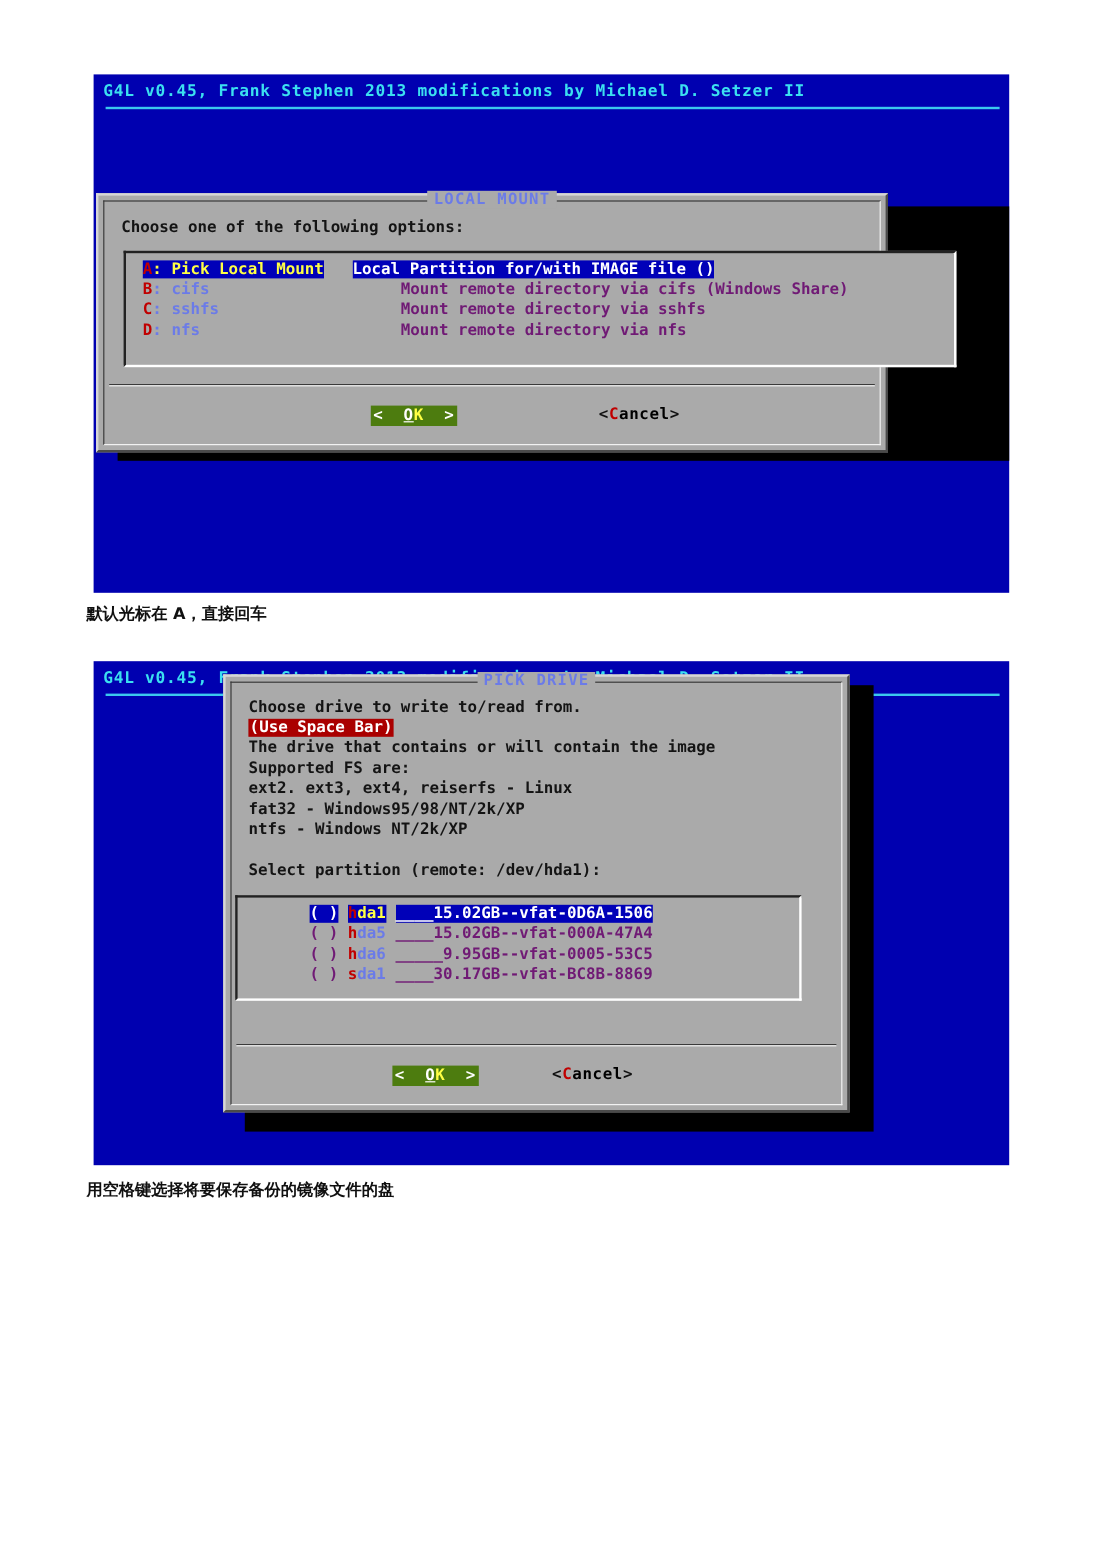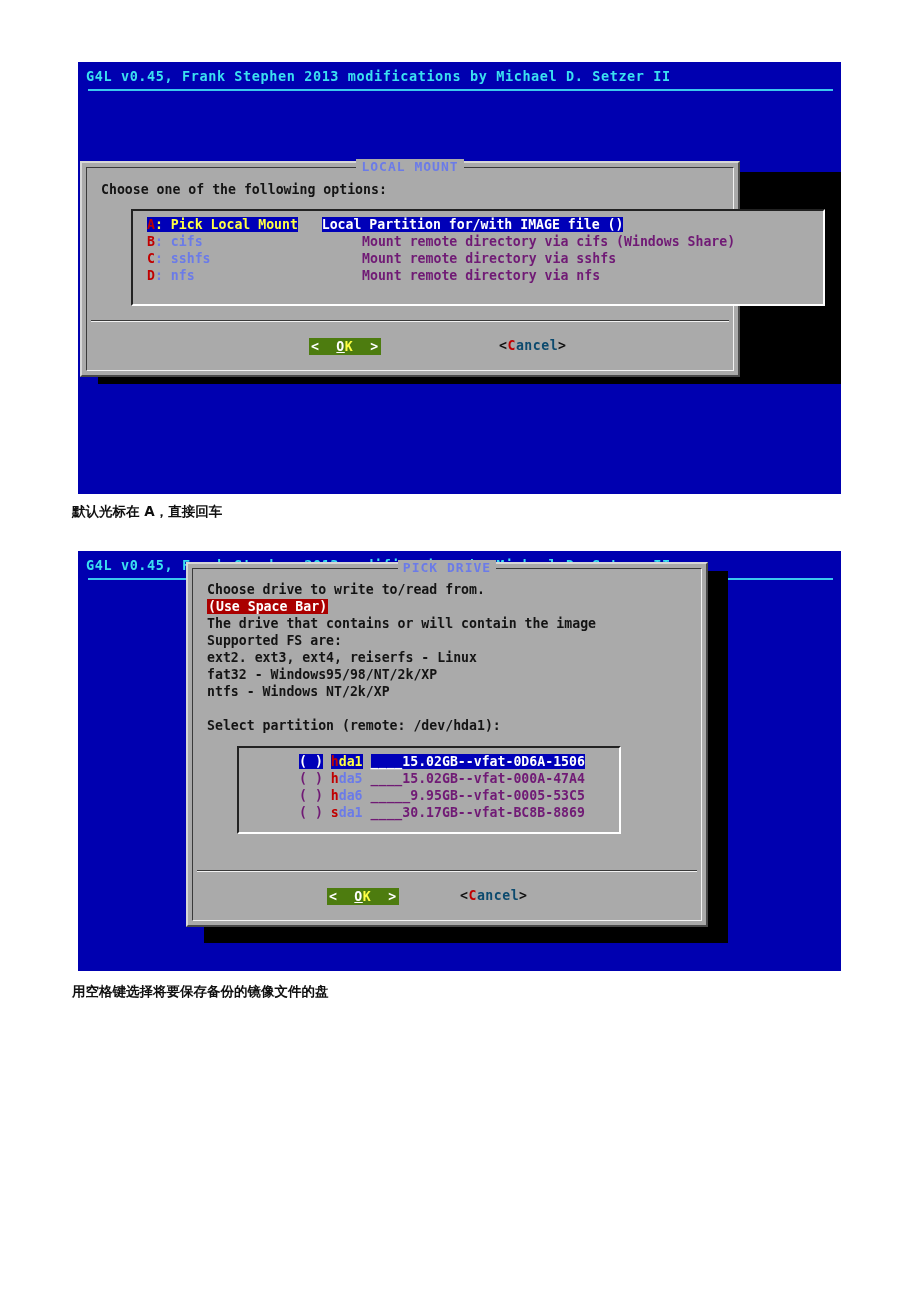--- a/index.html
+++ b/index.html
@@ -101,21 +101,20 @@
 
   
   .listbox {
     position: absolute;
     background: #aaaaaa;
     border-top: 2px solid #222222;
     border-left: 2px solid #222222;
     border-right: 2px solid #ffffff;
     border-bottom: 2px solid #ffffff;
     box-sizing: border-box;
-    margin-left: 28px;
   }
 
   .menu-row {
     position: absolute;
     left: 0;
     white-space: pre;
     font-size: 13.2px;
     font-weight: bold;
     font-family: "DejaVu Sans Mono", "Liberation Mono", monospace;
   }
@@ -145,21 +144,21 @@
   }
   .btn-ok {
     background: #4d7c0f;
     padding: 1px 2px;
   }
   .btn-ok .brk { color: #ffffff; }
   .btn-ok .k1  { color: #ffffff; text-decoration: underline; }
   .btn-ok .k2  { color: #ffff44; }
   .btn-cancel .brk { color: #111111; }
   .btn-cancel .c1  { color: #c00000; }
-  .btn-cancel .c2  { color: #0c4a6e; margin-top: 48px; }
+  .btn-cancel .c2  { color: #000000; margin-top: 48px; }
 
   
   .caption {
     position: absolute;
     left: 72px;
     font-family: "DejaVu Sans", "Liberation Sans", sans-serif;
     font-size: 13.5px;
     color: #101010;
     font-weight: bold;
     white-space: nowrap;
@@ -233,21 +232,21 @@
 
         <div class="dlg-text" style="left:14px; top:30px;"><span class="hl-red">(Use Space Bar)</span></div>
 
         <div class="dlg-text" style="left:14px; top:47px;">The drive that contains or will contain the image</div>
         <div class="dlg-text" style="left:14px; top:64px;text-align:right;">Supported FS are:</div>
         <div class="dlg-text" style="left:14px; top:81px;">ext2. ext3, ext4, reiserfs - Linux</div>
         <div class="dlg-text" style="left:14px; top:98px;">fat32 - Windows95/98/NT/2k/XP</div>
         <div class="dlg-text" style="left:14px; top:115px;">ntfs - Windows NT/2k/XP</div>
         <div class="dlg-text" style="left:14px; top:149px;">Select partition (remote: /dev/hda1):</div>
 
-        <div class="listbox" style="left:16px; top:177px; width:384px; height:88px;">
+        <div class="listbox" style="left:3px; top:177px; width:472px; height:88px;">
 
           <div class="menu-row" style="top:6px; left:60px;"><span class="sel-bg txt-white">( )</span><span class="txt-dark"> </span><span class="sel-bg"><span class="tag-red">h</span><span class="tag-yellow">da1</span></span><span class="txt-dark"> </span><span class="sel-bg txt-white">____15.02GB--vfat-0D6A-1506</span></div>
 
           <div class="menu-row" style="top:23px; left:60px;"><span class="txt-dark">( )</span><span class="txt-dark"> </span><span class="tag-red">h</span><span class="tag-blue">da5</span><span class="txt-dark"> </span><span class="txt-dark">____15.02GB--vfat-000A-47A4</span></div>
 
           <div class="menu-row" style="top:40px; left:60px;"><span class="txt-dark">( )</span><span class="txt-dark"> </span><span class="tag-red">h</span><span class="tag-blue">da6</span><span class="txt-dark"> </span><span class="txt-dark">_____9.95GB--vfat-0005-53C5</span></div>
 
           <div class="menu-row" style="top:57px; left:60px;"><span class="txt-dark">( )</span><span class="txt-dark"> </span><span class="tag-red">s</span><span class="tag-blue">da1</span><span class="txt-dark"> </span><span class="txt-dark">____30.17GB--vfat-BC8B-8869</span></div>
         </div>
 

